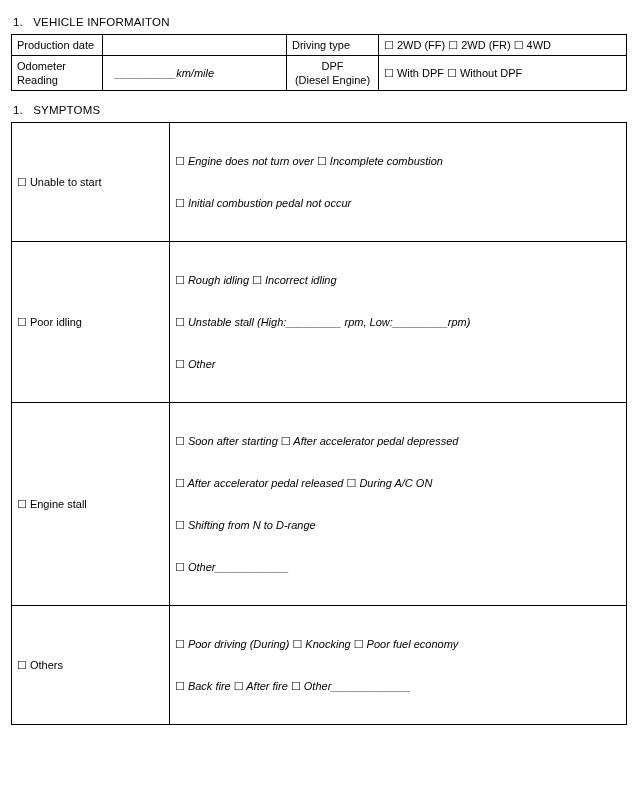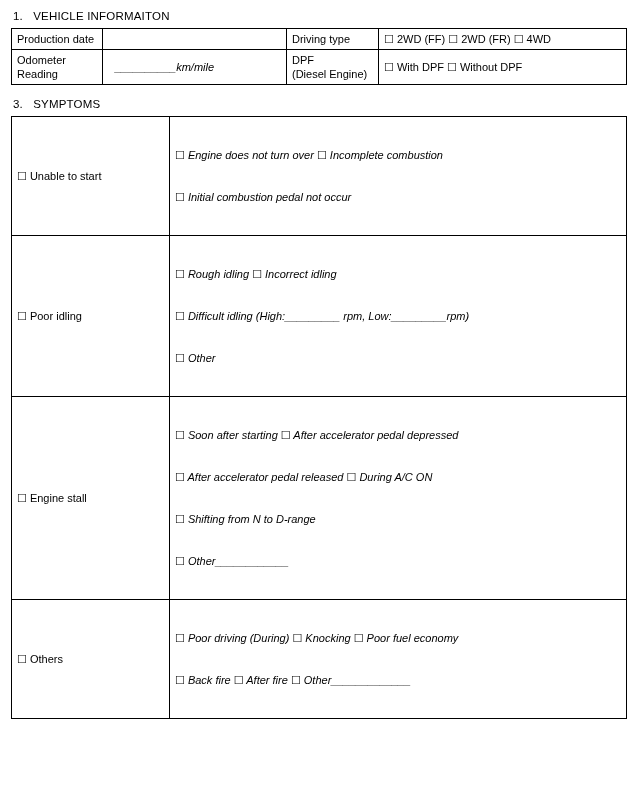--- a/index.html
+++ b/index.html
@@ -11,35 +11,35 @@
     font-size: 11px;
     line-height: 14px;
   }
   .page { padding: 7px 10px 8px 11px; }
   .sec-heading {
     font-size: 11.5px;
     white-space: pre-wrap;
     margin: 12px 0 5px 2px;
     letter-spacing: 0.2px;
   }
-  .sec-heading.first { margin-top: 2px; }
+  .sec-heading.first { margin-top: 8px; }
   table {
     border-collapse: collapse;
     table-layout: fixed;
     width: 615px;
   }
   td {
     border: 1px solid #000;
     padding: 3px 5px;
     vertical-align: middle;
     white-space: pre-wrap;
     line-height: 14px;
     overflow: hidden;
   }
-  .center { text-align: left; }
+  .center { text-align: center; }
   .line { white-space: pre-wrap; font-style: italic; }
   .odometer-value { padding-left: 12px; font-style: italic; }
 </style>
 </head>
 <body>
 
 <div class="page">
 
   <div class="sec-heading first">1.   VEHICLE INFORMAITON</div>
   <table>
@@ -60,39 +60,39 @@
       <td>Odometer
 Reading</td>
       <td class="odometer-value">__________km/mile</td>
       <td class="center">DPF
 (Diesel Engine)</td>
       <td>☐ With DPF ☐ Without DPF</td>
     </tr>
   </tbody>
     </table>
 
-  <div class="sec-heading">3.   SYMPTOMS</div>
+  <div class="sec-heading">1.   SYMPTOMS</div>
   <table>
     <colgroup>
       <col style="width:158px">
         <col style="width:457px">
     </colgroup>
     <tbody>
         <tr>
       <td>☐ Unable to start</td>
       <td>
         <div class="line">☐ Engine does not turn over ☐ Incomplete combustion</div>
         <div class="line">☐ Initial combustion pedal not occur</div>
       </td>
     </tr>
     <tr>
       <td>☐ Poor idling</td>
       <td>
         <div class="line">☐ Rough idling ☐ Incorrect idling</div>
-        <div class="line">☐ Difficult idling (High:_________ rpm, Low:_________rpm)</div>
+        <div class="line">☐ Unstable stall (High:_________ rpm, Low:_________rpm)</div>
         <div class="line">☐ Other</div>
       </td>
     </tr>
     <tr>
       <td>☐ Engine stall</td>
       <td>
         <div class="line">☐ Soon after starting ☐ After accelerator pedal depressed</div>
         <div class="line">☐ After accelerator pedal released ☐ During A/C ON</div>
         <div class="line">☐ Shifting from N to D-range</div>
         <div class="line">☐ Other____________</div>

